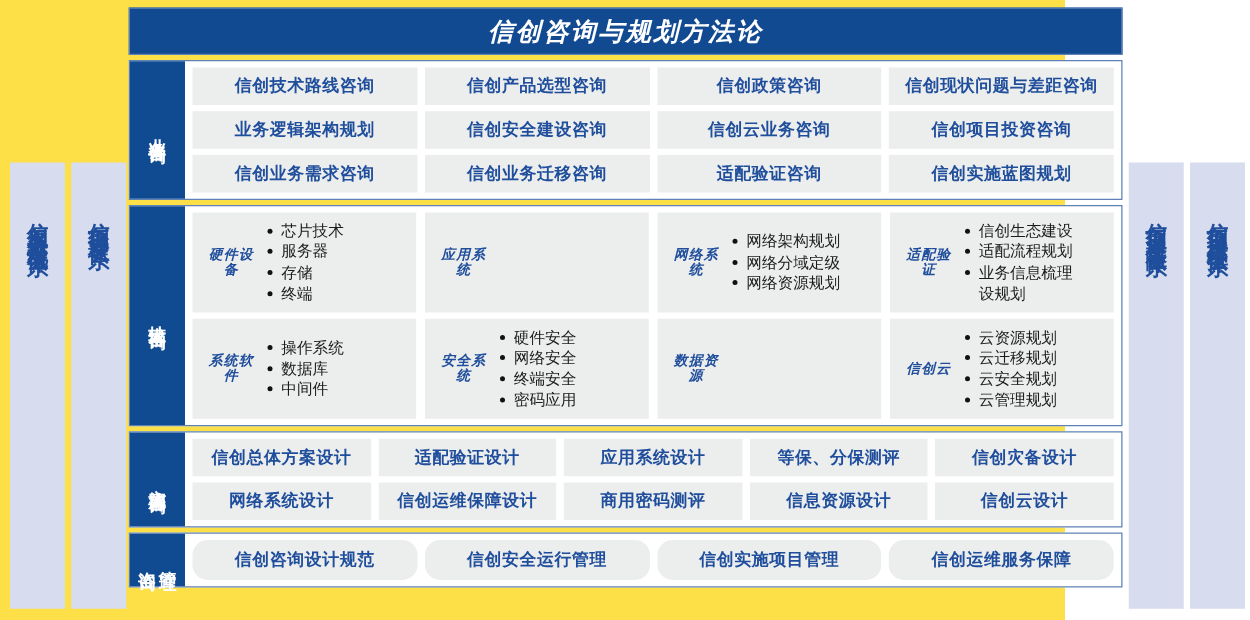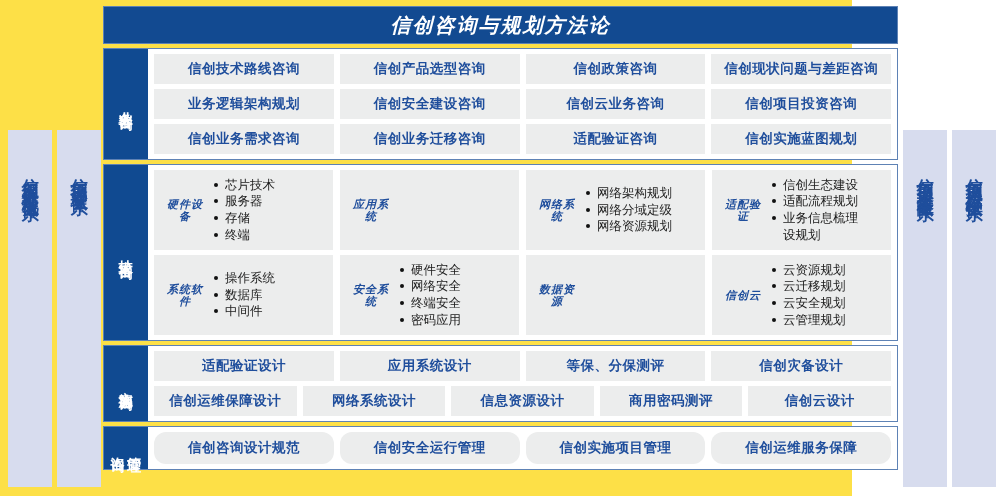--- a/index.html
+++ b/index.html
@@ -275,30 +275,31 @@
 
       </div>
     </div>
 
     <div class="band">
       <div class="band-label">
         <span class="vtext">实施咨询</span>
       </div>
       <div class="band-body">
         <div class="chip-row">
+          <div class="chip">信创总体方案设计</div>
           <div class="chip">适配验证设计</div>
           <div class="chip">应用系统设计</div>
           <div class="chip">等保、分保测评</div>
           <div class="chip">信创灾备设计</div>
         </div>
         <div class="chip-row">
+          <div class="chip">网络系统设计</div>
           <div class="chip">信创运维保障设计</div>
-          <div class="chip">网络系统设计</div>
+          <div class="chip">商用密码测评</div>
           <div class="chip">信息资源设计</div>
-          <div class="chip">商用密码测评</div>
           <div class="chip">信创云设计</div>
         </div>
       </div>
     </div>
 
     <div class="band band-mgmt">
       <div class="band-label dual">
         <span class="vtext">咨询</span>
         <span class="vtext">管理</span>
       </div>

